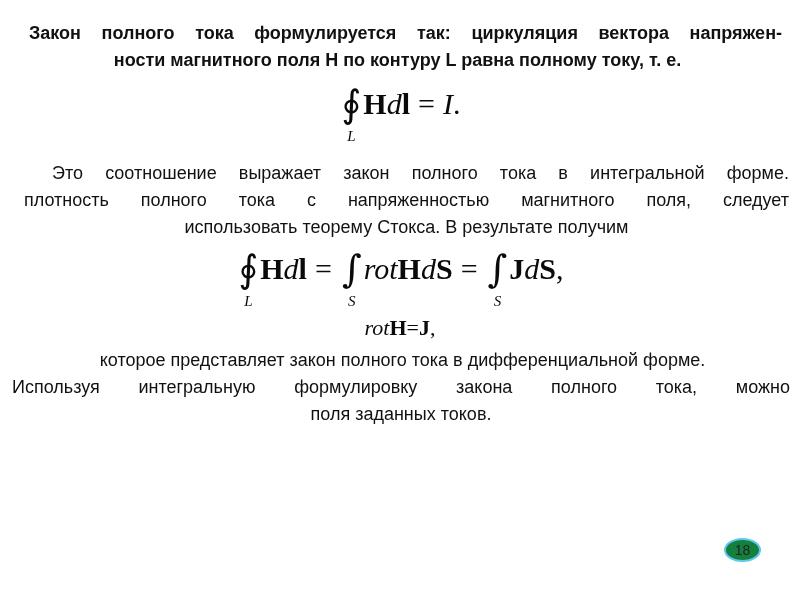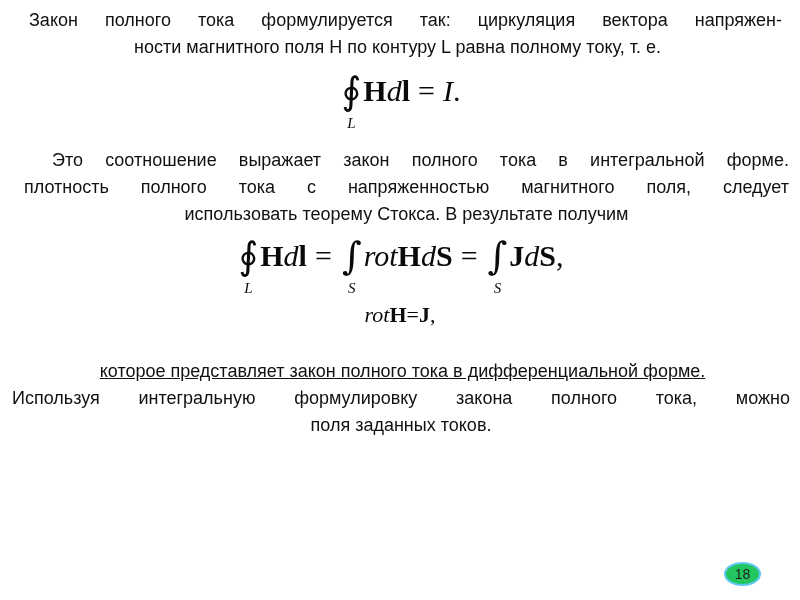--- a/index.html
+++ b/index.html
@@ -8,54 +8,54 @@
     width:800px;height:600px;
     background:#ffffff;
     color:#111111;
     font-family:"Liberation Sans", sans-serif;
     overflow:hidden;
   }
   
   .para{font-size:18px;line-height:27px;color:#111111;}
   .jline{text-align:justify;text-align-last:justify;}
   .nline{text-align:center;}
-  .p1{padding-top:7px;margin-left:13px;margin-right:18px;}
+  .p1{padding-top:20px;margin-left:13px;margin-right:18px;font-weight:bold;}
   .p1 .first{text-indent:16px;}
   .p2{margin-top:16px;margin-left:24px;margin-right:11px;}
   .p2 .first{text-indent:28px;}
   .p3{margin-top:12px;margin-left:26px;margin-right:10px;}
-  .p4{margin-top:26px;margin-left:19px;margin-right:14px;text-decoration:underline;}
+  .p4{margin-top:2px;margin-left:19px;margin-right:14px;}
   .p5{margin-left:12px;margin-right:10px;}
   
   .formula{
     display:flex;justify-content:center;align-items:flex-start;
     font-family:"Liberation Serif","DejaVu Serif",serif;
     color:#0a0a0a;
   }
   .f1{margin-top:8px;height:62px;}
   .f2{margin-top:6px;height:62px;}
   .f3{margin-top:2px;height:34px;font-size:22px;line-height:34px;align-items:flex-end;}
   .int-col{display:flex;flex-direction:column;align-items:center;margin:0 2px;}
   .int{font-size:38px;line-height:44px;font-family:"DejaVu Serif","DejaVu Sans",serif;}
   .isub{font-size:15px;font-style:italic;line-height:14px;margin-top:3px;font-family:"Liberation Serif",serif;}
   .mrow{font-size:30px;line-height:44px;}
   .bf{font-weight:bold;}
   .it{font-style:italic;}
   .rm{font-style:normal;}
   .mrow .sp{display:inline-block;width:8px;}
   
   .page-badge{
-    position:absolute;top:562px;right:39px;
+    position:absolute;top:538px;right:39px;
     width:37px;height:24px;
     border:2px solid #5ec8ef;
     border-radius:50%;
     box-sizing:border-box;
     display:flex;align-items:center;justify-content:center;
     font-size:14px;color:#222222;
-    background:#22c55e;
+    background:#15803d;
   }
 </style>
 </head>
 <body>
 
 <div class="slide">
 
   <div class="para p1">
     <div class="jline first">Закон полного тока формулируется так: циркуляция вектора напряжен-</div>
     <div class="nline">ности магнитного поля Н по контуру L равна полному току, т. е.</div>

